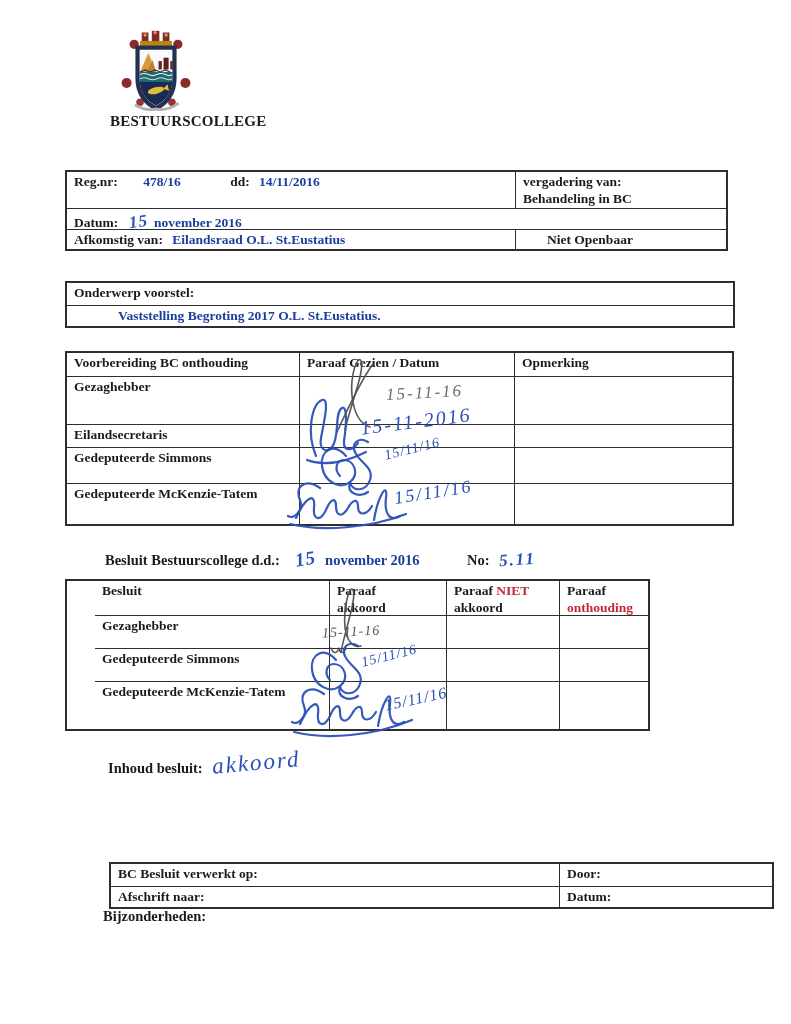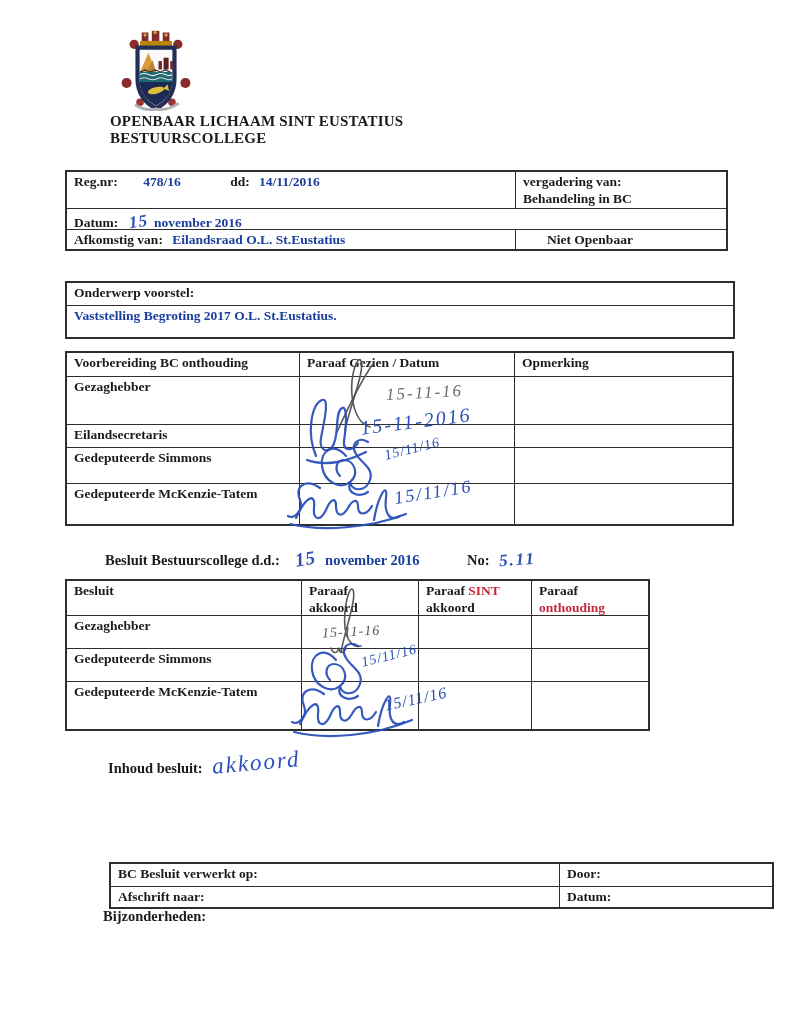--- a/index.html
+++ b/index.html
@@ -68,21 +68,20 @@
     <path d="M30.5,62 L69.5,62 C68.5,75 60.5,85.5 50,90 C39.5,85.5 31.5,75 30.5,62 Z" fill="#1b2a55"></path>
     <g transform="rotate(-14 50 72)">
       <ellipse cx="50" cy="72" rx="10" ry="4" fill="#ddbe39"></ellipse>
       <polygon points="59,72 65,68 65,76" fill="#ddbe39"></polygon>
     </g>
 
     <path d="M25,89 Q37,97 50,94 Q63,97 77,87" stroke="#b0b0b0" stroke-width="3.5" fill="none"></path>
   </svg>
 
   <div class="abs org-title" style="left:110px;top:113px;">
-    <div>OPENBAAR LICHAAM SINT EUSTATIUS</div>
     <div>BESTUURSCOLLEGE</div>
   </div>
 
   <div class="tbl" style="left:65px;top:170px;width:663px;">
     <div class="trow" style="height:36px;">
       <div class="cell cb" style="width:449px;">
         <span>Reg.nr:</span>
         <span class="blue" style="margin-left:22px;">478/16</span>
         <span style="margin-left:46px;">dd:</span>
         <span class="blue" style="margin-left:6px;">14/11/2016</span>
@@ -105,21 +104,21 @@
         <span class="blue" style="margin-left:6px;">Eilandsraad O.L. St.Eustatius</span>
       </div>
       <div class="cell" style="flex:1;">Niet Openbaar</div>
     </div>
   </div>
 
   <div class="tbl" style="left:65px;top:281px;width:670px;">
     <div class="trow" style="height:22px;">
       <div class="cell" style="flex:1;">Onderwerp voorstel:</div>
     </div>
-    <div class="trow" style="height:32px;">
+    <div class="trow" style="height:21px;padding-left:44px;">
       <div class="cell blue" style="flex:1;">Vaststelling Begroting 2017 O.L. St.Eustatius.</div>
     </div>
   </div>
 
   <div class="tbl" style="left:65px;top:351px;width:669px;">
     <div class="trow" style="height:23px;">
       <div class="cell cb" style="width:233px;">Voorbereiding BC onthouding</div>
       <div class="cell cb" style="width:215px;">Paraaf Gezien / Datum</div>
       <div class="cell" style="flex:1;">Opmerking</div>
     </div>
@@ -146,31 +145,31 @@
   </div>
 
   <div class="inline-line" style="left:105px;top:548px;">
     <span>Besluit Bestuurscollege d.d.:</span>
     <span class="hand" style="font-size:19px;transform:rotate(-10deg);margin-left:12px;">15</span>
     <span class="blue" style="margin-left:5px;">november 2016</span>
     <span style="margin-left:44px;">No:</span>
     <span class="hand" style="font-size:17px;transform:rotate(-4deg);margin-left:6px;letter-spacing:2px;">5.11</span>
   </div>
 
-  <div class="tbl" style="left:65px;top:579px;width:585px;">
+  <div class="tbl" style="left:65px;top:579px;width:585px;padding-left:28px;">
     <div class="trow" style="height:34px;">
       <div class="cell cb" style="width:235px;">Besluit</div>
       <div class="cell cb" style="width:117px;">
         <div>Paraaf</div>
         <div>akkoord</div>
       </div>
       <div class="cell cb" style="width:113px;">
         <div>
           <span>Paraaf</span>
-          <span class="red">SINT</span>
+          <span class="red">NIET</span>
         </div>
         <div>akkoord</div>
       </div>
       <div class="cell" style="flex:1;">
         <div>Paraaf</div>
         <div class="red">onthouding</div>
       </div>
     </div>
     <div class="trow" style="height:33px;">
       <div class="cell cb" style="width:235px;">Gezaghebber</div>

